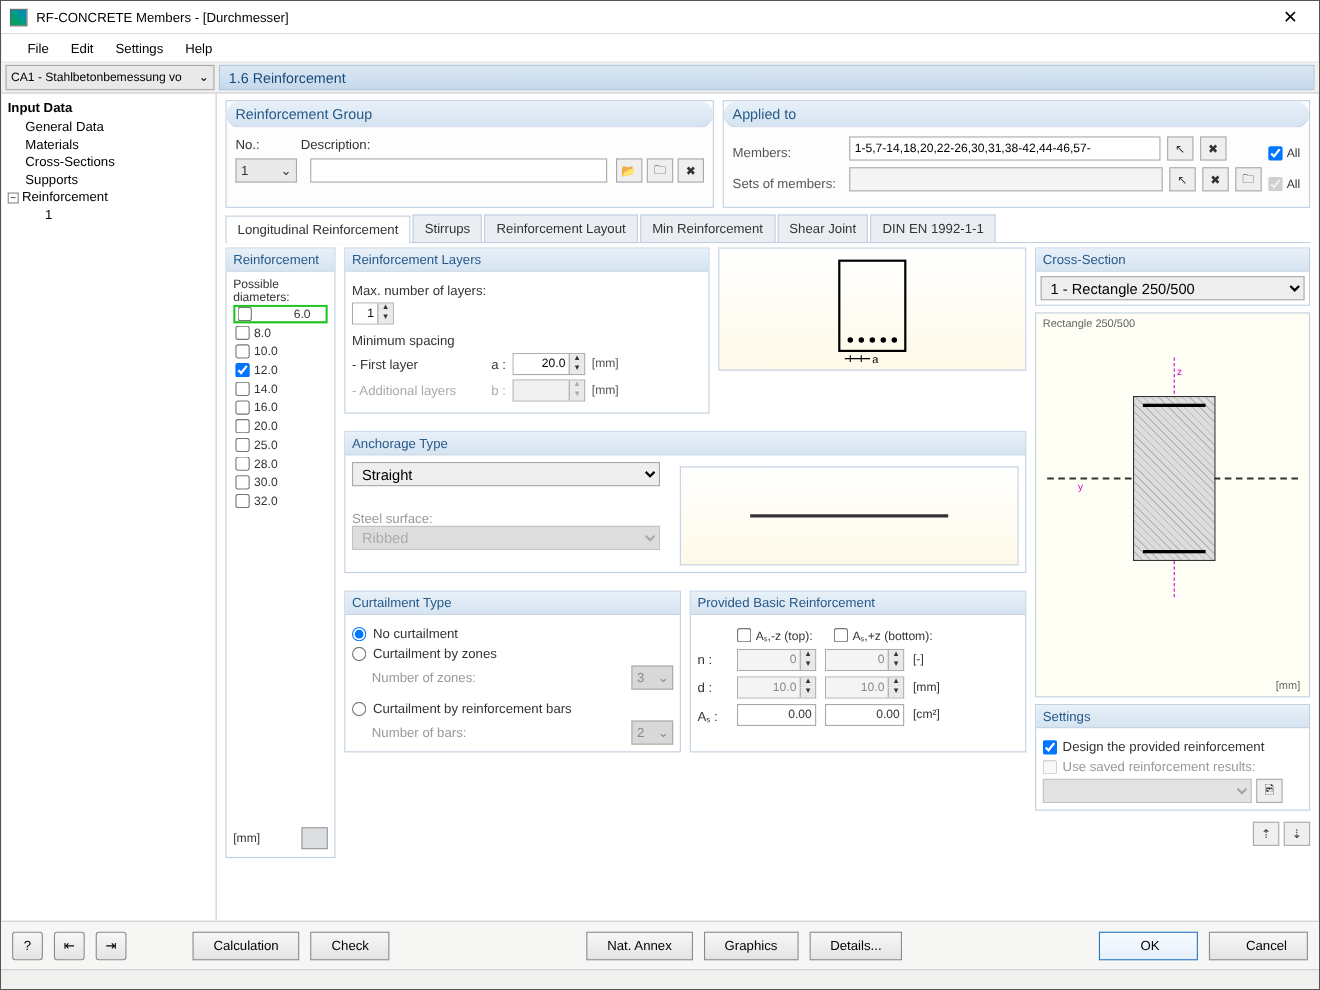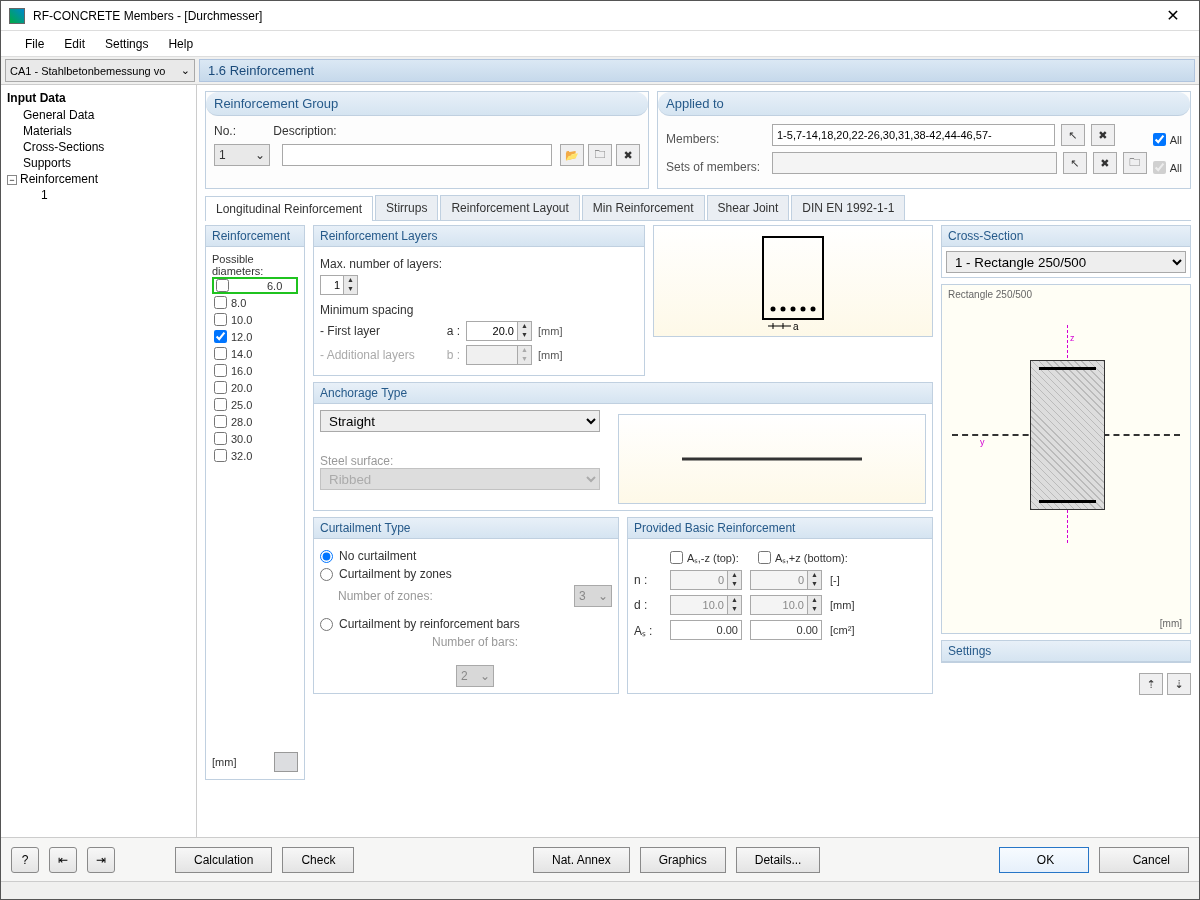--- a/index.html
+++ b/index.html
@@ -44,21 +44,21 @@
 .panel { border:1px solid #c0d0e0; }
 .panel-header { background: linear-gradient(#e8f0f8,#d5e4f1); color:#265a8a; font-size:12px; padding:3px 6px; border-bottom:1px solid #c0d0e0; }
 .panel-body { padding:6px 6px; }
 .diamlabel { font-size:11px; }
 .diamlist { border:none; height:470px; overflow:auto; }
 .diamrow { display:flex; align-items:center; gap:4px; font-size:11px; padding:0 2px; height:17px;}
 .diamrow.highlight { border:2px solid #1fc31f;gap:38px; }
 .unitrow { display:flex; align-items:center; gap:6px; margin-top:4px; height:22px; border-top:none;}
 .unitrow .unitlbl{ font-size:11px;}
 .smallbtn{ width:24px; height:20px; border:1px solid #999; background:#dcdde0;}
-.midcol { flex:1; display:flex; flex-direction:column; gap:6px; }
+.midcol { flex:1; display:flex; flex-direction:column; gap:16px; }
 .spinner { display:inline-flex; border:1px solid #a9a9a9; height:20px; }
 .spinner input{ width:50px; border:none; text-align:right; padding:0 3px; font-size:11px; }
 .spinner .spbtns{ width:14px; display:flex; flex-direction:column; }
 .spinner .spbtns div{ flex:1; border-left:1px solid #a9a9a9; background:#e9e9e9; font-size:7px; text-align:center; line-height:8px;}
 .fieldrow{ display:flex; align-items:center; gap:6px; margin:4px 0; font-size:12px;}
 .fieldrow .lab1{ width:110px; }
 .fieldrow .lab2{ width:24px; text-align:right; }
 .fieldrow .unit{ font-size:11px; color:#555;}
 .fieldrow.disabled{ color:#aaa; }
 .fieldrow.disabled .spinner input{ background:#f0f0f0; color:#aaa;}
@@ -332,21 +332,21 @@
                   </label>
         <div class="indrow" style="color:#999;">
                     <span>Number of zones:</span>
                     <div style="flex:1"></div>
                     <div class="zonesel">3</div>
                   </div>
         <label class="fieldrow" style="margin-top:10px;">
                     <input type="radio" class="radio" name="curt" style="">
                     <span>Curtailment by reinforcement bars</span>
                   </label>
-        <div class="indrow" style="color:#999;flex-direction:column;">
+        <div class="indrow" style="color:#999;">
                     <span>Number of bars:</span>
                     <div style="flex:1"></div>
                     <div class="zonesel">2</div>
                   </div>
        </div>
       </div>
       <div class="panel" style="flex:1;">
        <div class="panel-header">Provided Basic Reinforcement</div>
        <div class="panel-body">
         <div class="pbr-row">
@@ -421,20 +421,34 @@
       <div class="xs-rect">
         <div style="position:absolute; top:6px; left:8px; right:8px; height:3px; background:#000;"></div>
         <div style="position:absolute; bottom:6px; left:8px; right:8px; height:3px; background:#000;"></div>
       </div>
       <div style="position:absolute; left:128px; top:48px; color:#d400d4; font-size:9px;">z</div>
       <div style="position:absolute; left:38px; top:152px; color:#d400d4; font-size:9px;">y</div>
       <div class="mm2">[mm]</div>
      </div>
      <div class="panel">
       <div class="panel-header">Settings</div>
+      <div class="panel-body settings-body">
+       <label>
+                  <input type="checkbox" class="chk" checked="" style="">
+                  <span>Design the provided reinforcement</span>
+                </label>
+       <label style="color:#999;">
+                  <input type="checkbox" class="chk" disabled="" style="">
+                  <span>Use saved reinforcement results:</span>
+                </label>
+       <div style="display:flex; gap:4px; margin-top:4px; align-items:center;">
+        <select class="settings-sel" disabled=""></select>
+        <div class="iconbtn">🖻</div>
+       </div>
+      </div>
      </div>
      <div style="display:flex; justify-content:flex-end; gap:4px; margin-top:4px;">
       <div class="iconbtn">⇡</div>
       <div class="iconbtn">⇣</div>
      </div>
     </div>
    </div>
   </div>
  </div>
  <div class="bottombar">

